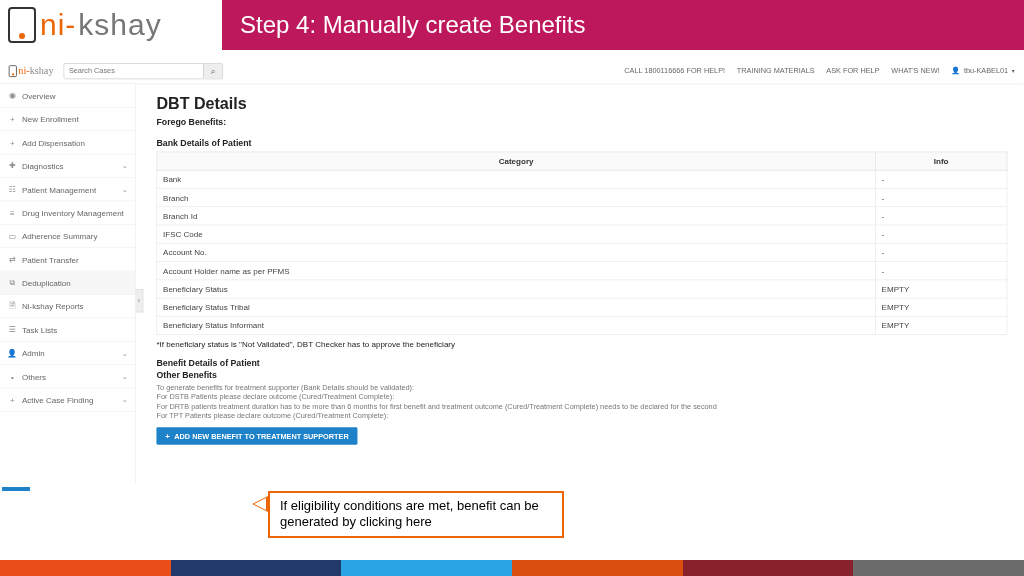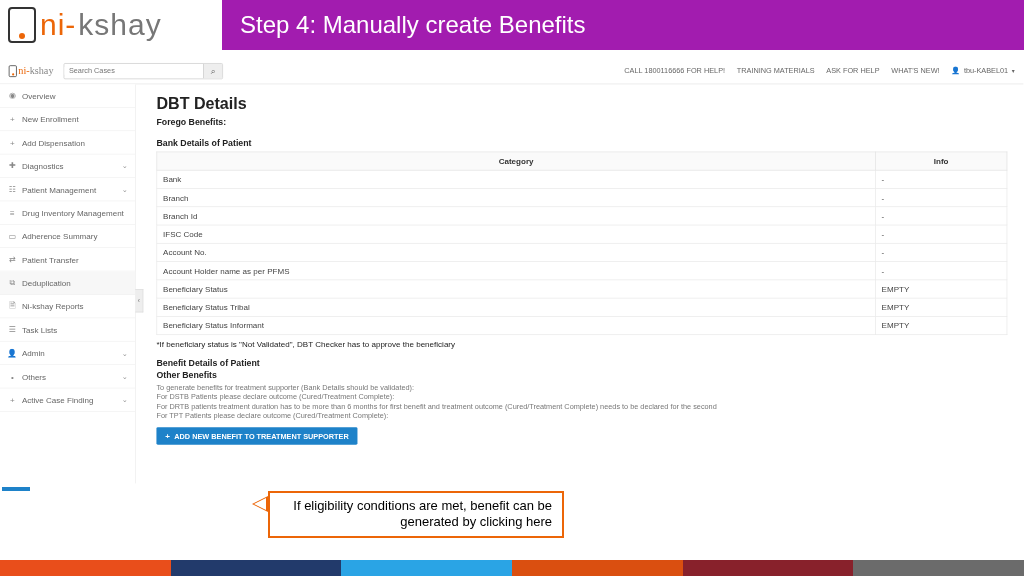--- a/index.html
+++ b/index.html
@@ -26,21 +26,21 @@
   .slide-logo .phone-ico::after {
     content: ""; position: absolute; left: 50%; bottom: 2px;
     width: 6px; height: 6px; background: #ec6608; border-radius: 50%;
     transform: translateX(-50%);
   }
   .slide-logo .ni { color: #ec6608; font-size: 30px; font-weight: 400; letter-spacing: 1px; font-family: "Segoe Script", cursive, sans-serif; }
   .slide-logo .kshay { color: #777; font-size: 30px; font-weight: 400; letter-spacing: 1px; font-family: "Segoe Script", cursive, sans-serif; }
 
   .slide-title-bar {
     flex: 1;
-    background: #a21caf;
+    background: #be185d;
     color: #fff;
     display: flex;
     align-items: center;
     padding-left: 18px;
     font-size: 24px;
     font-weight: 300;
     font-family: "Segoe UI Light", "Segoe UI", sans-serif;
   }
 
   
@@ -186,21 +186,21 @@
   
   .callout {
     position: absolute;
     left: 268px; top: 491px;
     width: 296px;
     border: 2px solid #ec6608;
     background: #fff;
     padding: 5px 10px;
     font-size: 13px;
     color: #000;
-    text-align: right;
+    text-align: left;
     line-height: 1.25;
   }
   .callout-arrow {
     position: absolute;
     left: 252px; top: 496px;
     width: 0; height: 0;
     border-top: 8px solid transparent;
     border-bottom: 8px solid transparent;
     border-right: 16px solid #ec6608;
   }

